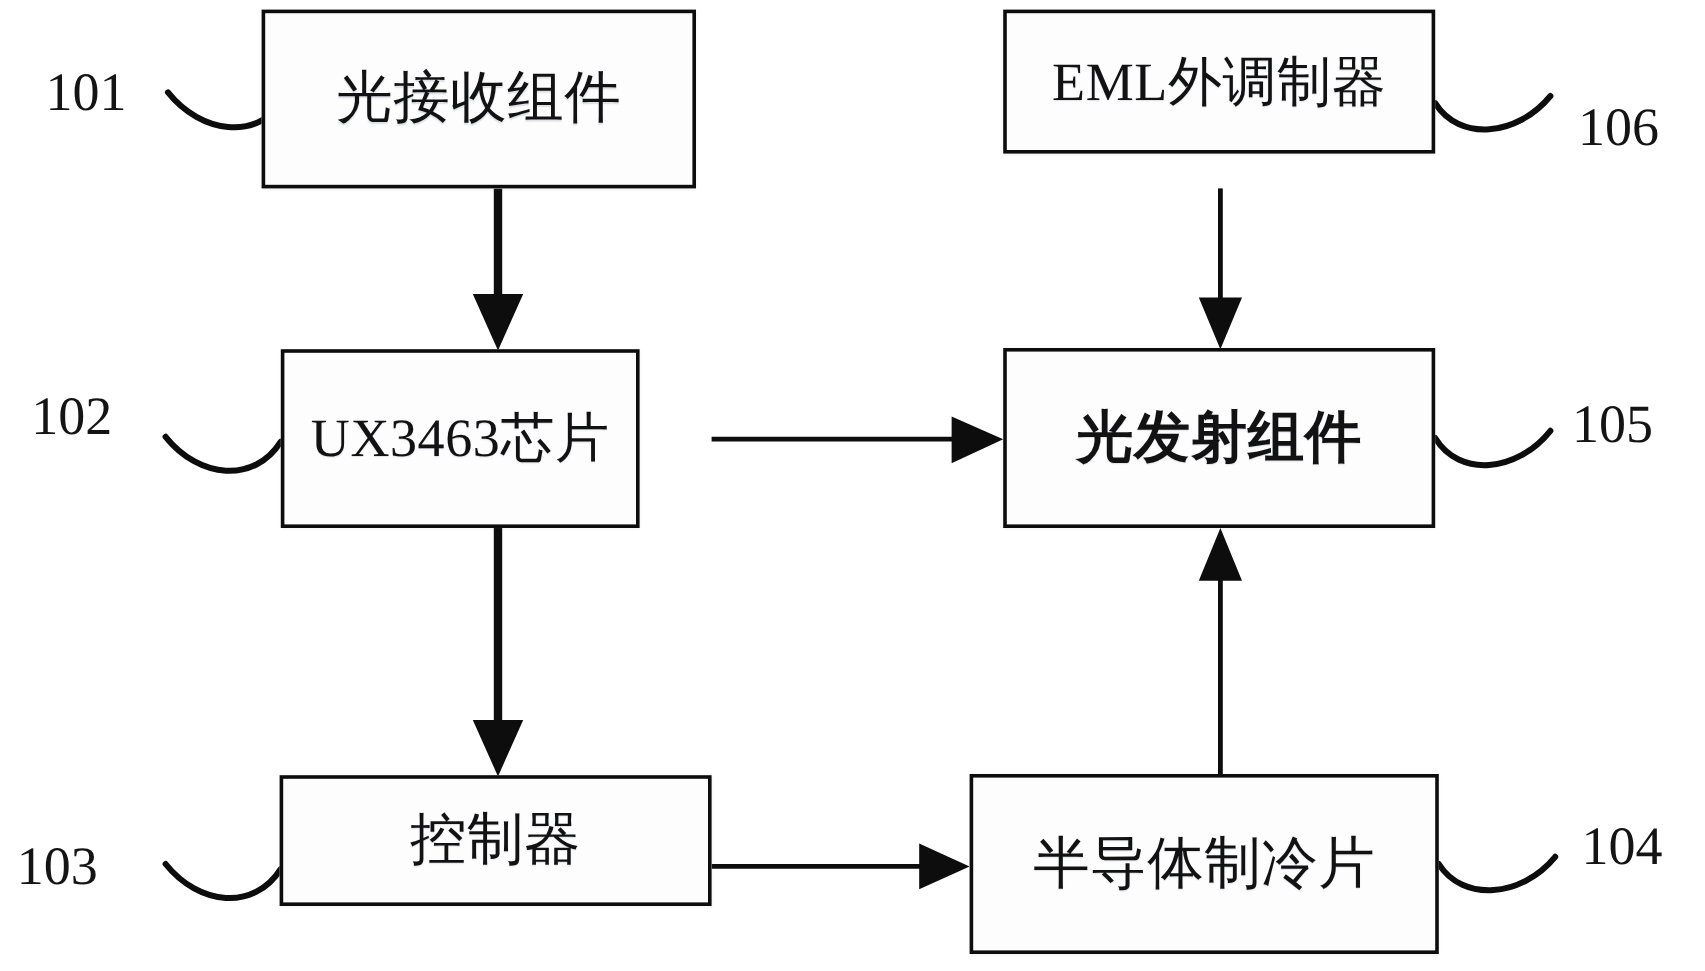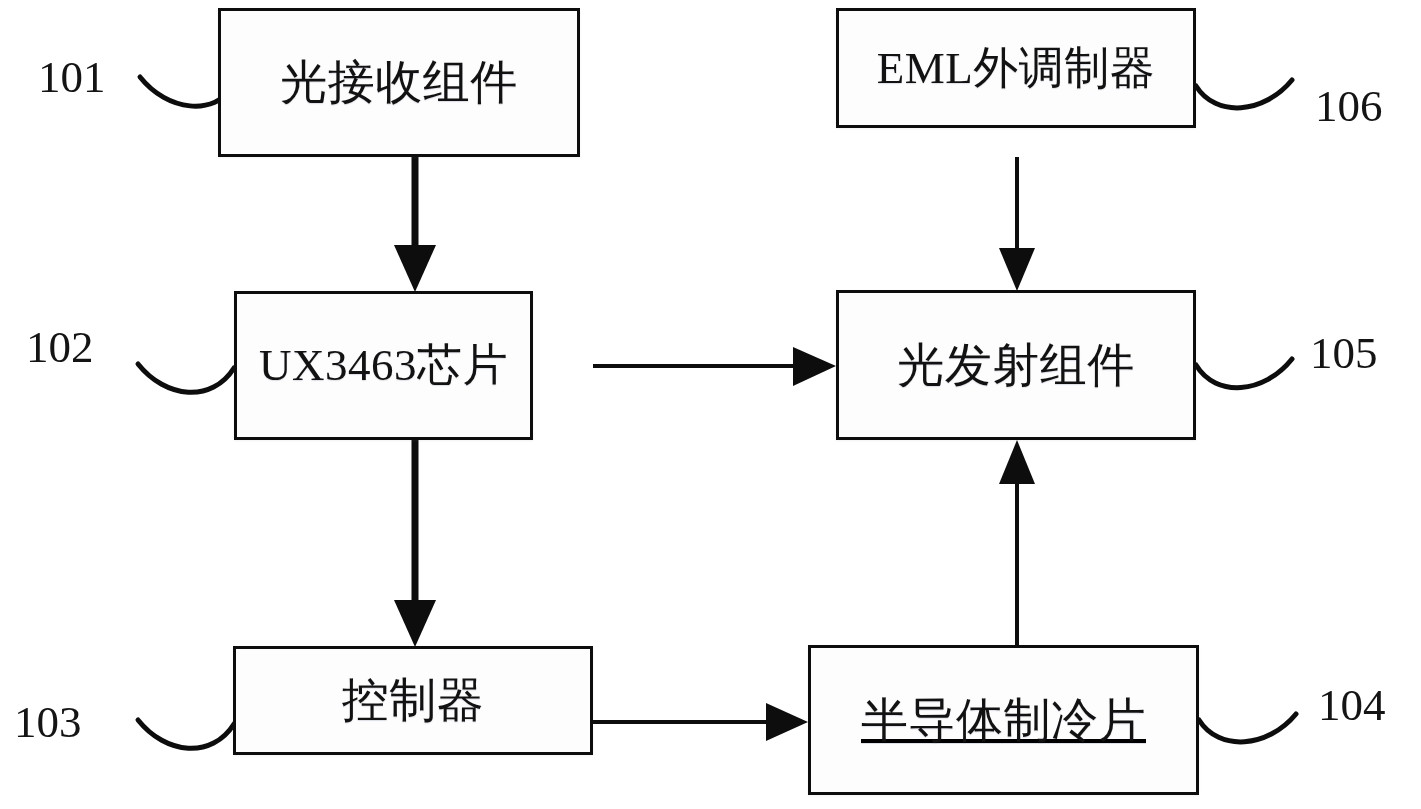--- a/index.html
+++ b/index.html
@@ -111,25 +111,25 @@
   </div>
 
   <div class="node-box" style="left:234px; top:291px; width:299px; height:149px;">
     <span class="node-label latin-mixed">UX3463芯片</span>
   </div>
 
   <div class="node-box" style="left:233px; top:646px; width:360px; height:109px;">
     <span class="node-label">控制器</span>
   </div>
 
-  <div class="node-box" style="left:808px; top:645px; width:391px; height:150px;text-decoration:underline;">
+  <div class="node-box" style="left:808px; top:645px; width:391px; height:150px;">
     <span class="node-label">半导体制冷片</span>
   </div>
 
-  <div class="node-box" style="left:836px; top:290px; width:360px; height:150px;">
+  <div class="node-box" style="left:836px; top:290px; width:360px; height:150px;font-weight:bold;">
     <span class="node-label">光发射组件</span>
   </div>
 
   <div class="node-box" style="left:836px; top:8px; width:360px; height:120px;">
     <span class="node-label latin-mixed">EML外调制器</span>
   </div>
 
   <span class="ref-number" style="left:38px; top:55px;">101</span>
 
   <span class="ref-number" style="left:14px; top:325px;margin-left:12px;">102</span>

